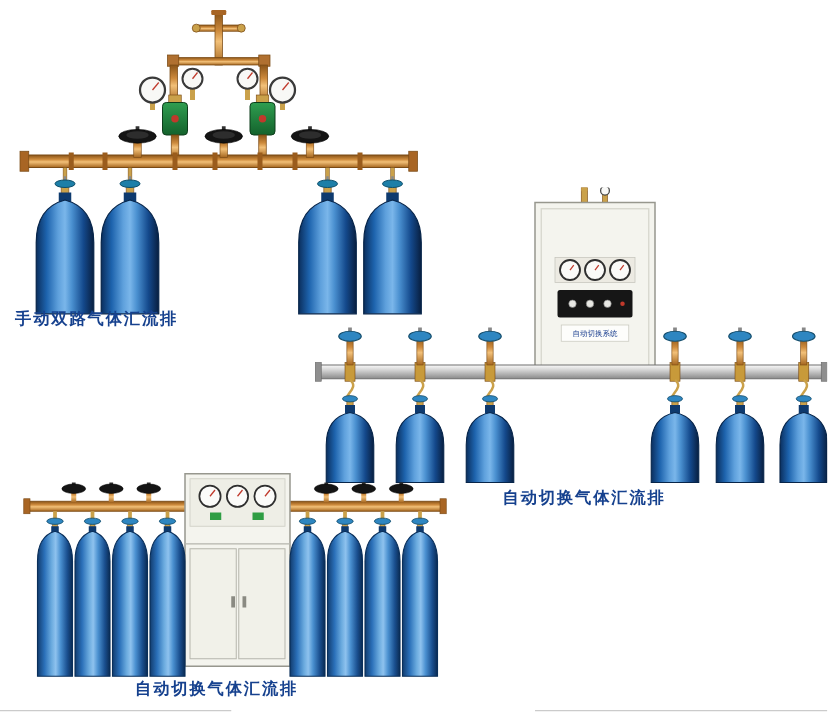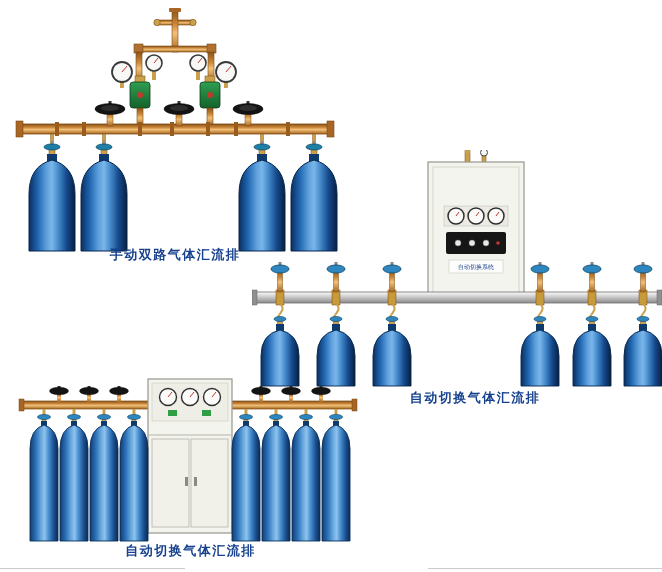--- a/index.html
+++ b/index.html
@@ -2,21 +2,21 @@
 <html><head>
 <meta charset="utf-8">
 <style>
   * { margin:0; padding:0; box-sizing:border-box; }
   html,body { background:#ffffff; }
   body { font-family:"Liberation Sans", sans-serif; }
   .stage { position:relative; width:662px; height:572px; background:#ffffff; overflow:hidden; }
   .fig { position:absolute; }
   .caption {
     position:absolute; color:#16418e; font-size:13px; font-weight:bold;
-    letter-spacing:1.5px; text-align:center; white-space:nowrap;
+    letter-spacing:1.5px; white-space:nowrap;
   }
   .hline { position:absolute; height:1px; background:#cbcbcb; }
 </style>
 </head>
 <body>
 
 <div class="stage">
 
   <div class="fig" style="left:10px; top:8px; width:330px; height:245px;">
     <svg width="330" height="245" viewBox="0 0 330 245">

